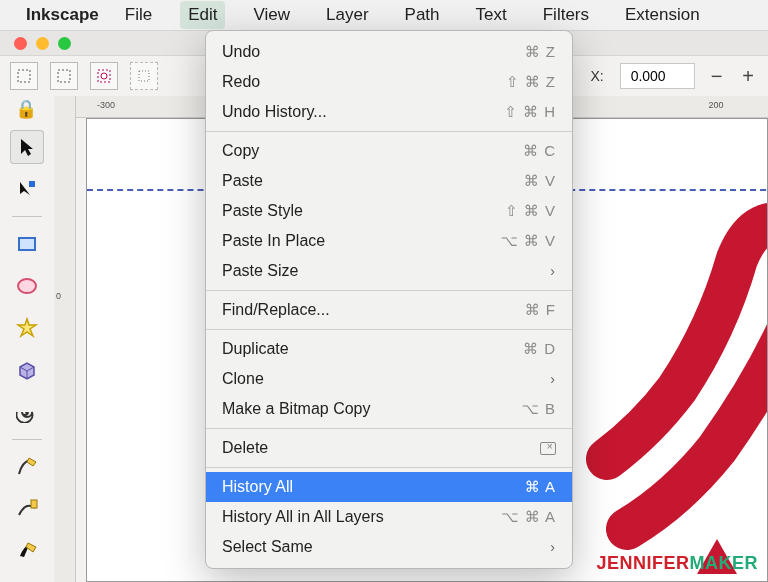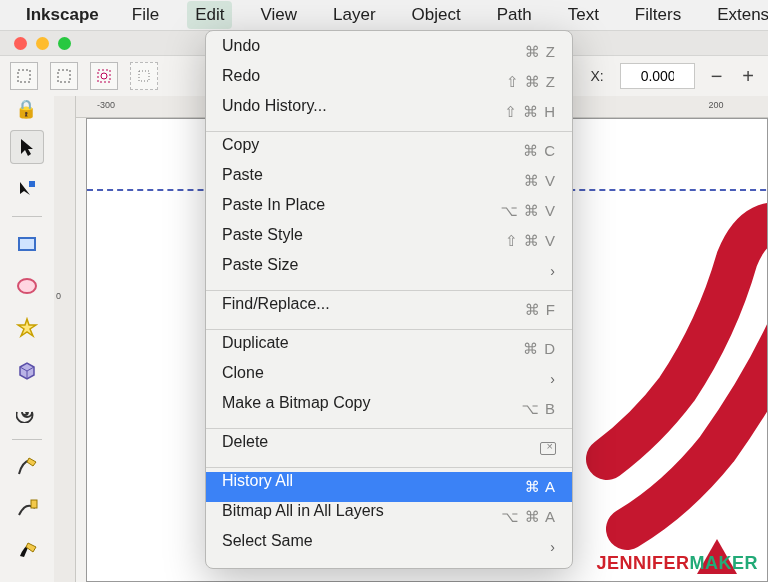--- a/index.html
+++ b/index.html
@@ -1,35 +1,35 @@
 <!DOCTYPE html>
 <html><head>
 <meta charset="utf-8">
 <style>
 * { margin:0; padding:0; box-sizing:border-box; font-family: -apple-system, "Helvetica Neue", Arial, sans-serif; }
 body { width:768px; height:582px; overflow:hidden; background:#fff; position:relative; }
 
 
 .menubar { height:30px; background:#f1f1f1; display:flex; align-items:center; padding:0 10px; font-size:17px; color:#222; }
 .menubar .apple { font-size:18px; margin-right:16px; }
-.menubar .appname { font-weight:700; margin-right:25px; }
+.menubar .appname { font-weight:700; margin-right:18px; }
 .menubar .mitem { margin-right:20px; padding:4px 8px; border-radius:4px; }
 .menubar .mitem.open { background:#d4e4db; }
 
 
 .titlebar { height:26px; background:#e7e6e4; display:flex; align-items:center; padding-left:14px; gap:9px; border-top:1px solid #d5d5d3; border-bottom:1px solid #d5d5d3;}
 .dot { width:13px; height:13px; border-radius:50%; }
 .dot.r { background:#ff5f57; } .dot.y { background:#febc2e; } .dot.g { background:#28c840; }
 
 
 .toolrow { height:40px; background:#f3f2f0; display:flex; align-items:center; padding:0 10px; gap:12px; font-size:14px; color:#333;}
 .toolrow .tbtn { width:28px; height:28px; border:1px solid #bbb; background:#f8f8f6; display:flex; align-items:center; justify-content:center; font-size:14px;}
 .toolrow .spacer { flex:1; }
 .toolrow .xlabel { margin-right:4px; }
-.toolrow input.xval { width:75px; height:26px; border:1px solid #c8c8c6; background:#fff; font-size:14px; padding:0 20px; font-family:inherit;}
+.toolrow input.xval { width:75px; height:26px; border:1px solid #c8c8c6; background:#fff; font-size:14px; padding:0 10px; font-family:inherit;}
 .toolrow .pm { font-size:20px; padding:0 4px; color:#444;}
 
 
 .workspace { display:flex; height:calc(582px - 30px - 26px - 40px); background:#f3f2f0; position:relative; }
 .leftcol { width:54px; display:flex; flex-direction:column; align-items:center; padding-top:2px; gap:8px; background:#f3f2f0;}
 .leftcol .lock { font-size:18px; color:#d89a00; margin-bottom:2px;}
 .leftcol .tbox { width:34px; height:34px; display:flex; align-items:center; justify-content:center; border-radius:4px; }
 .leftcol .tbox.sel { background:#e8e8e6; box-shadow:0 0 0 1px #c0c0be inset; }
 .leftcol .sep { width:30px; height:1px; background:#c5c5c3; margin:2px 0;}
 
@@ -38,21 +38,21 @@
 
 .canvaswrap { flex:1; position:relative; background:#f3f2f0; }
 .hruler { height:22px; background:#eceae7; border-bottom:1px solid #c9c8c4; position:relative; font-size:9px; color:#555;}
 .hruler .tick { position:absolute; top:4px; transform:translateX(-50%);}
 .canvas { position:absolute; top:22px; left:10px; right:0; bottom:0; background:#fff; border:1px solid #999; box-shadow:4px 4px 0 #d0d0ce; overflow:hidden;}
 .canvas .dashline { position:absolute; top:70px; left:0; right:-200px; border-top:2px dashed #4a5db8; }
 .canvas .redshape { position:absolute; right:-60px; top:80px; }
 
 
 .dropdown { position:absolute; top:30px; left:205px; width:368px; background:#f2f2f0; border:1px solid #b8b8b6; border-radius:8px; box-shadow:0 12px 40px rgba(0,0,0,.25); padding:6px 0; font-size:16px; color:#222;}
-.dropdown .row { display:flex; height:30px; padding:0 16px; justify-content:space-between;}
+.dropdown .row { display:flex; align-items:center; height:30px; padding:0 16px; justify-content:space-between;}
 .dropdown .row.sep { height:0; border-top:1px solid #cfcfcd; margin:4px 0; padding:0;}
 .dropdown .row.hl { background:#3b82f6; color:#fff; }
 .dropdown .row.hl .sc { color:#fff; }
 .dropdown .sc { color:#8a8a88; font-size:15px; letter-spacing:1px; display:flex; align-items:center; gap:2px;}
 .dropdown .row .arrow { color:#666; font-size:14px;}
 .dropdown .delicon { width:16px; height:13px; border:1.5px solid #888; border-radius:2px; position:relative;}
 .dropdown .delicon::after { content:"×"; position:absolute; right:1px; top:-3px; font-size:11px; color:#888;}
 
 .watermark { position:absolute; bottom:8px; right:10px; font-size:18px; font-weight:700; letter-spacing:.5px;}
 .watermark .j { color:#d0202a;text-align:right; } .watermark .m { color:#2a7; }
@@ -62,21 +62,20 @@
 </head>
 <body>
 
 <div class="menubar">
   <span class="apple"></span>
   <span class="appname">Inkscape</span>
   <span class="mitem">File</span>
   <span class="mitem open">Edit</span>
   <span class="mitem">View</span>
   <span class="mitem">Layer</span>
-  <span class="mitem">Object</span>
   <span class="mitem">Path</span>
   <span class="mitem">Text</span>
   <span class="mitem">Filters</span>
   <span class="mitem">Extension</span>
 </div>
 
 <div class="titlebar">
   <div class="dot r"></div>
   <div class="dot y"></div>
   <div class="dot g"></div>
@@ -208,26 +207,26 @@
     <div class="row sep"></div>
     <div class="row">
       <span>Copy</span>
       <span class="sc">⌘ C</span>
     </div>
     <div class="row">
       <span>Paste</span>
       <span class="sc">⌘ V</span>
     </div>
     <div class="row">
+      <span>Paste Style</span>
+      <span class="sc">⇧ ⌘ V</span>
+    </div>
+    <div class="row">
       <span>Paste In Place</span>
       <span class="sc">⌥ ⌘ V</span>
-    </div>
-    <div class="row">
-      <span>Paste Style</span>
-      <span class="sc">⇧ ⌘ V</span>
     </div>
     <div class="row">
       <span>Paste Size</span>
       <span class="sc">
         <span class="arrow">›</span>
       </span>
     </div>
     <div class="row sep"></div>
     <div class="row">
       <span>Find/Replace...</span>
@@ -254,21 +253,21 @@
       <span class="sc">
         <span class="delicon"></span>
       </span>
     </div>
     <div class="row sep"></div>
     <div class="row hl">
       <span>History All</span>
       <span class="sc">⌘ A</span>
     </div>
     <div class="row">
-      <span>Bitmap All in All Layers</span>
+      <span>History All in All Layers</span>
       <span class="sc">⌥ ⌘ A</span>
     </div>
     <div class="row">
       <span>Select Same</span>
       <span class="sc">
         <span class="arrow">›</span>
       </span>
     </div>
   </div>
 

